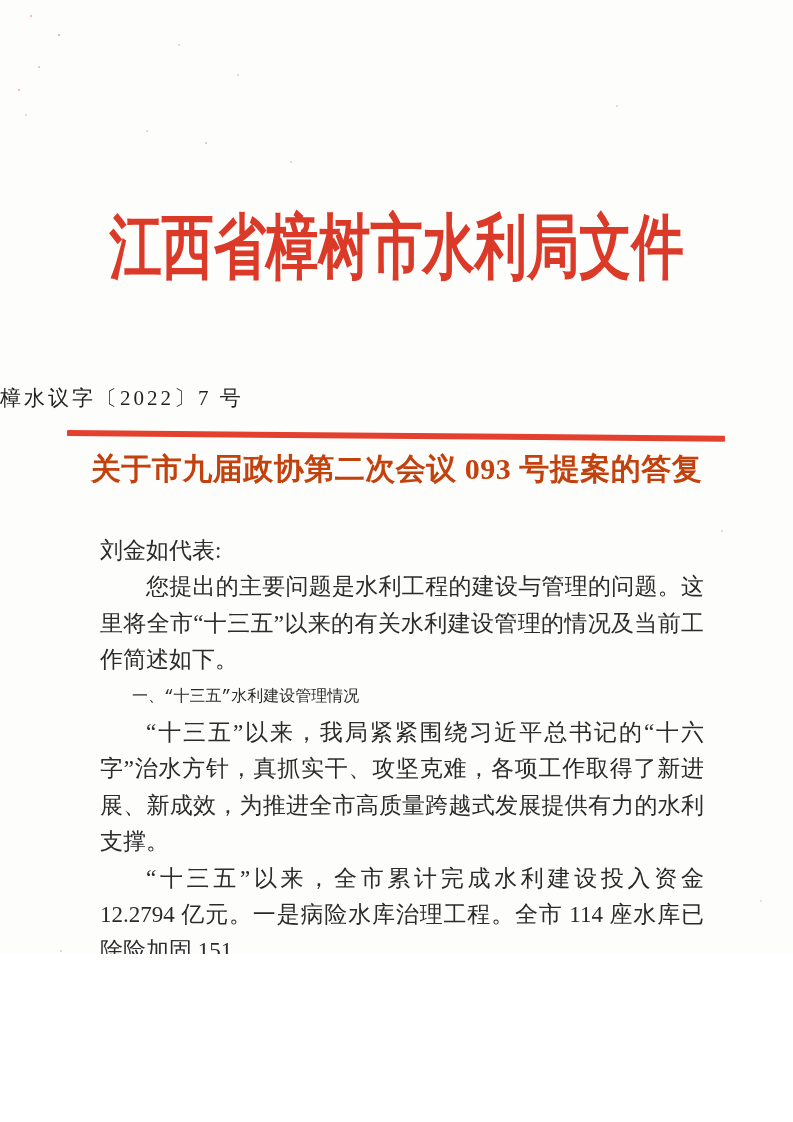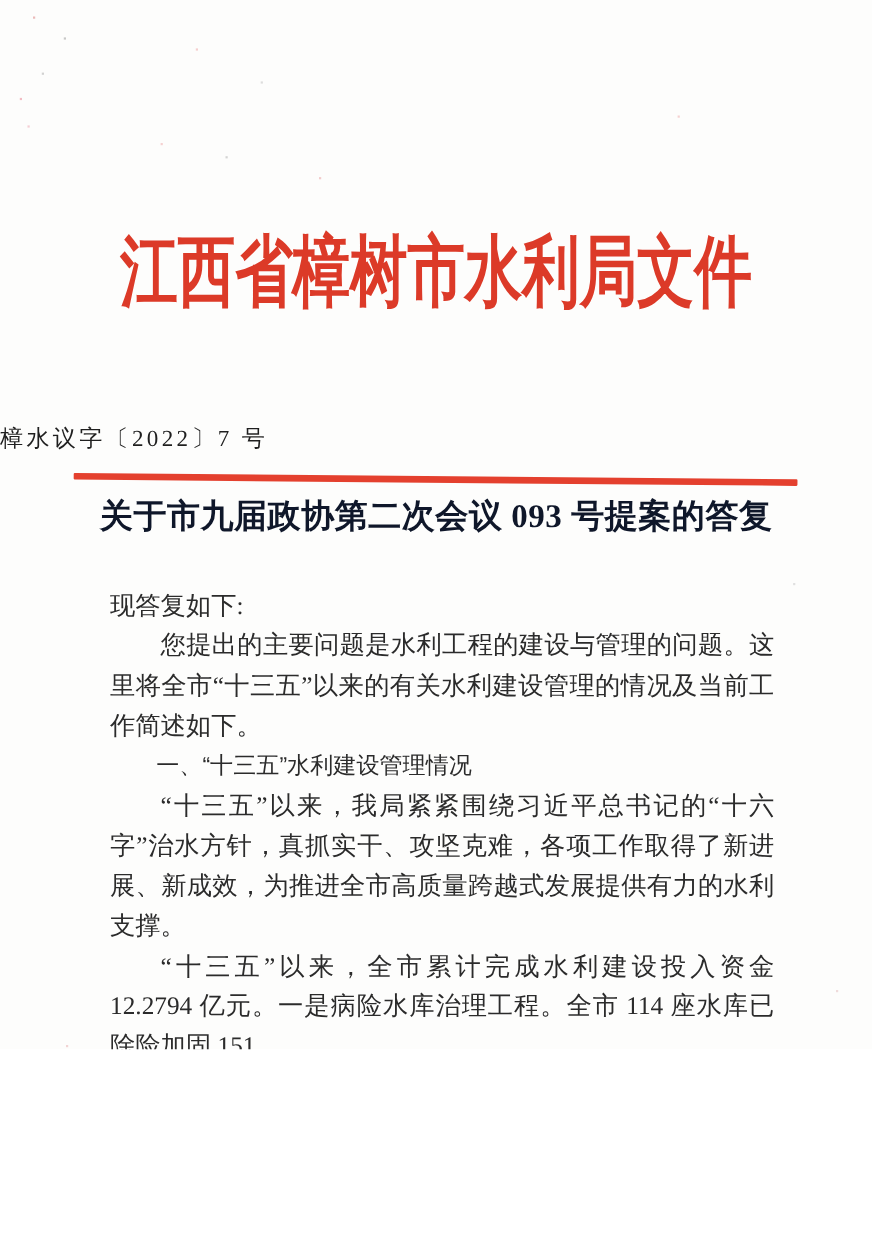--- a/index.html
+++ b/index.html
@@ -54,37 +54,37 @@
 
   .doc-title {
     position: absolute;
     top: 449px;
     left: 0;
     width: 100%;
     text-align: center;
     font-size: 30px;
     font-weight: bold;
     letter-spacing: 0.5px;
-    color: #0f172a;
+    color: #c2410c;
   }
 
   .body-text {
     position: absolute;
     left: 100px;
     top: 533px;
     width: 604px;
     font-size: 23px;
     line-height: 36.4px;
     text-align: justify;
   }
   .body-text p { margin: 0; }
   .indent { text-indent: 2em; }
   .heading {
-    font-family: Liberation Sans, sans-serif;
-    font-size: 21px;
+    font-family: Liberation Mono, monospace;
+    font-size: 16px;
   }
 
   .page-number {
     position: absolute;
     top: 1046px;
     left: 0;
     width: 100%;
     text-align: center;
     font-size: 15px;
     color: #333333;
@@ -122,21 +122,21 @@
 
   <div class="letterhead">江西省樟树市水利局文件</div>
 
   <div class="doc-number">樟水议字〔2022〕7 号</div>
 
   <div class="red-rule"></div>
 
   <div class="doc-title">关于市九届政协第二次会议 093 号提案的答复</div>
 
   <div class="body-text">
-    <p class="salutation">现答复如下:</p>
+    <p class="salutation">刘金如代表:</p>
     <p class="indent">您提出的主要问题是水利工程的建设与管理的问题。这里将全市“十三五”以来的有关水利建设管理的情况及当前工作简述如下。</p>
     <p class="indent heading">一、“十三五”水利建设管理情况</p>
     <p class="indent">“十三五”以来，我局紧紧围绕习近平总书记的“十六字”治水方针，真抓实干、攻坚克难，各项工作取得了新进展、新成效，为推进全市高质量跨越式发展提供有力的水利支撑。</p>
     <p class="indent">“十三五”以来，全市累计完成水利建设投入资金 12.2794 亿元。一是病险水库治理工程。全市 114 座水库已除险加固 151</p>
   </div>
 
   <div class="page-number">1</div>
 
   <div class="specks"></div>
 

